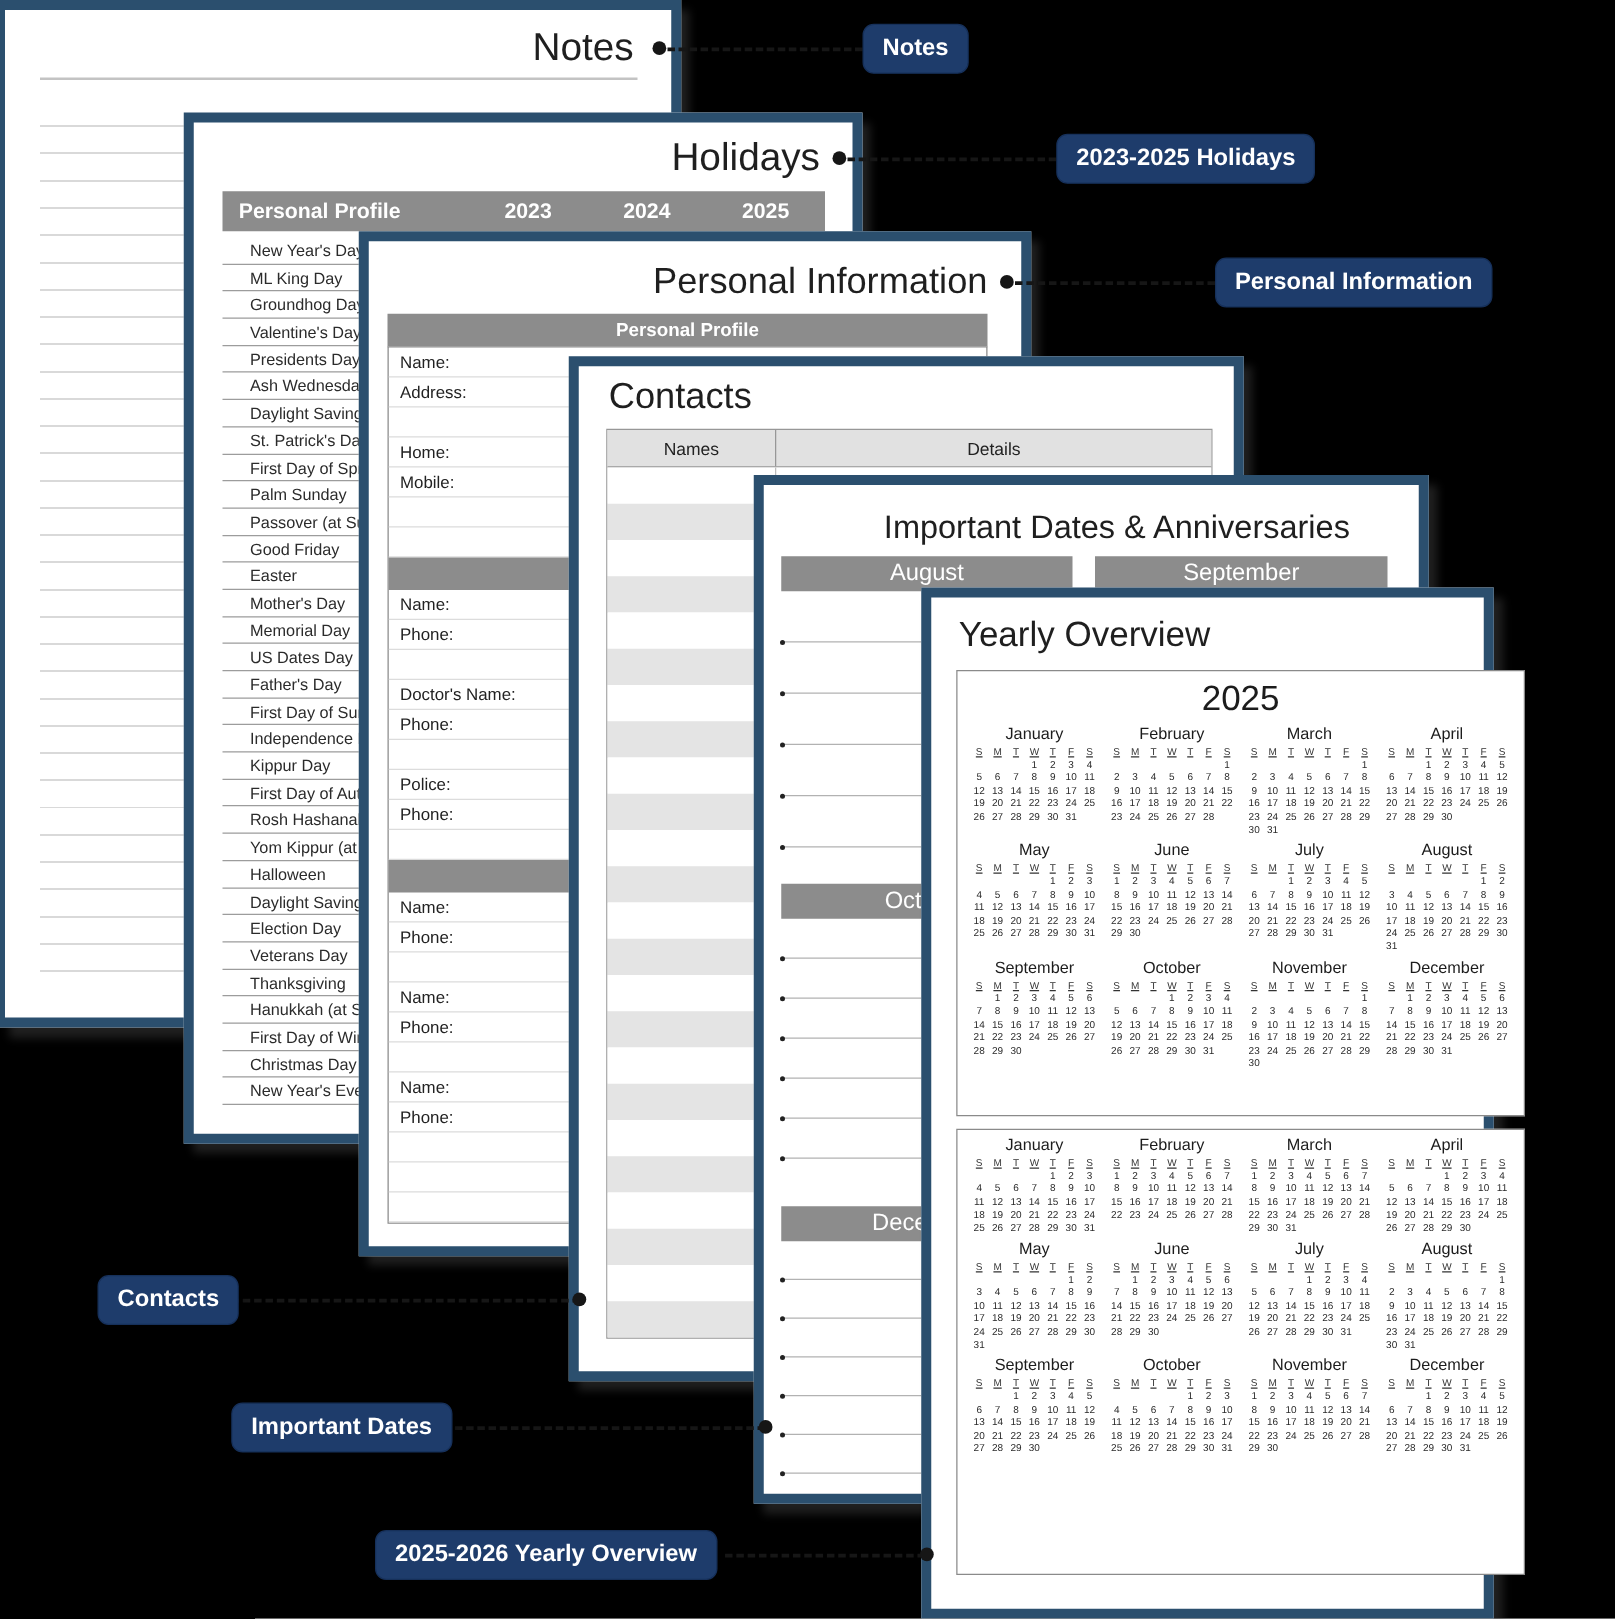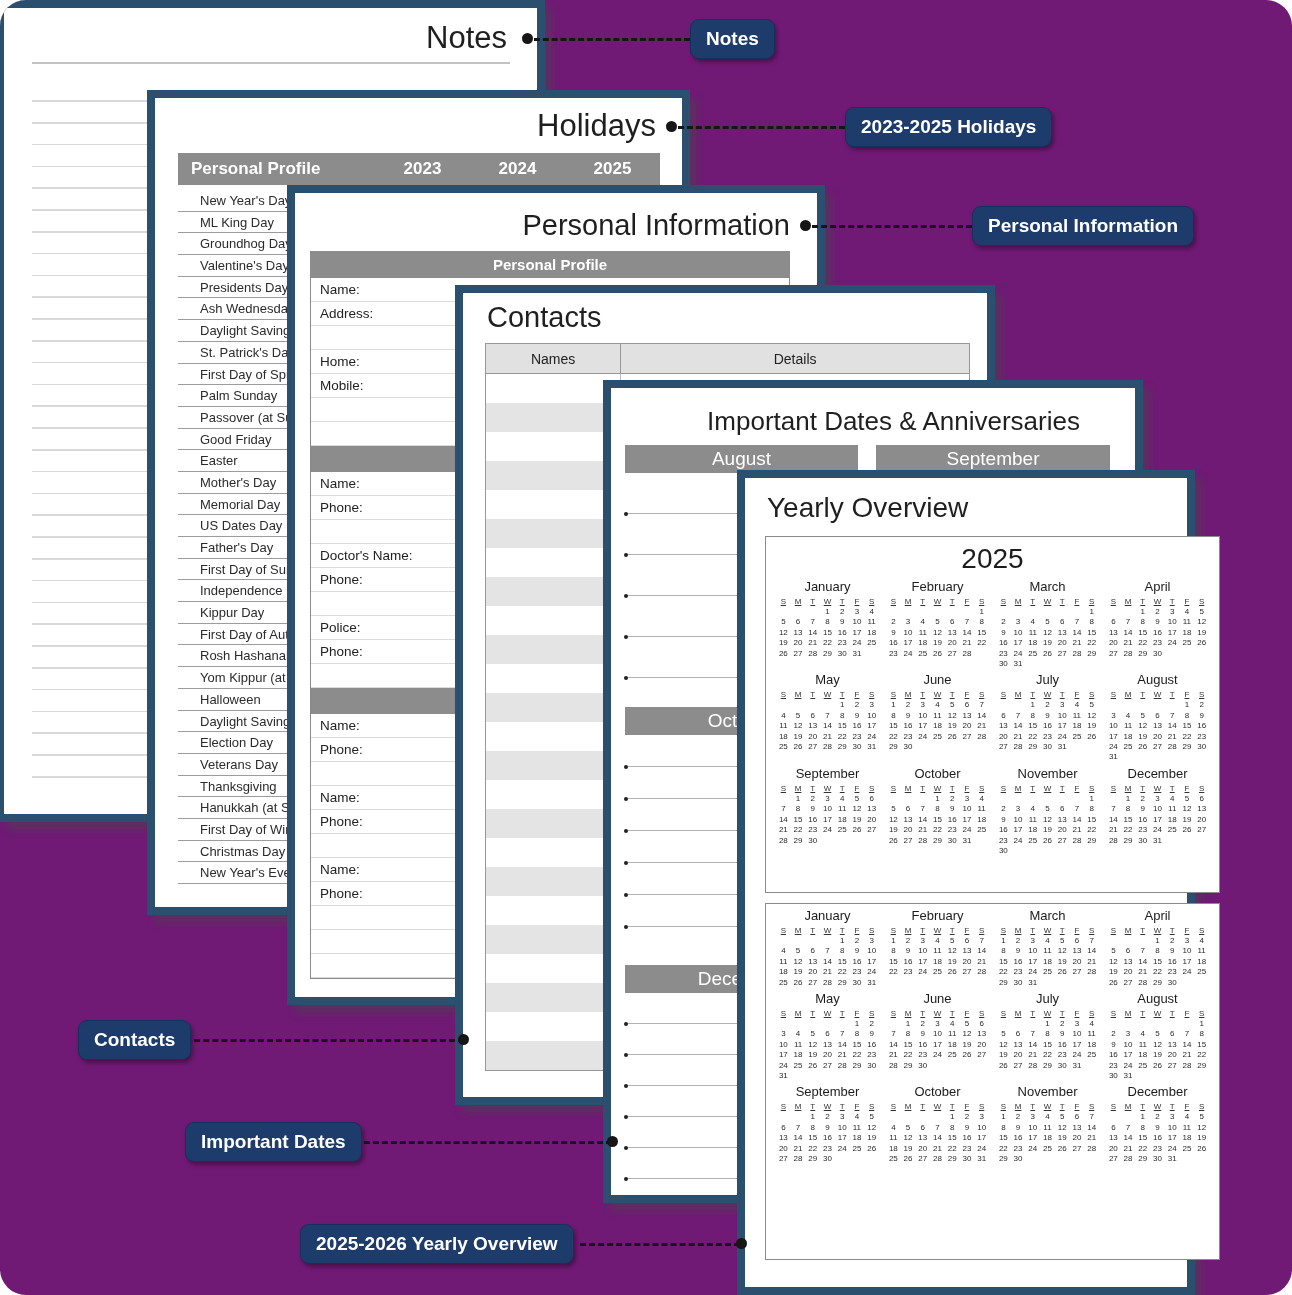--- a/index.html
+++ b/index.html
@@ -1,18 +1,18 @@
 <!DOCTYPE html>
 <html><head>
 <meta charset="utf-8">
 <style>
   * { margin:0; padding:0; box-sizing:border-box; }
   html,body { background:#fff; }
   body { font-family:"Liberation Sans","DejaVu Sans",sans-serif; }
-  #stage { position:relative; width:1292px; height:1295px; background:#701a75; overflow:hidden;border-radius:26px; }
+  #stage { position:relative; width:1292px; height:1295px; background:#000000; overflow:hidden; }
 
   
   .page { position:absolute; background:#fff; border:8px solid #2b4f6e;
           box-shadow:7px 8px 7px rgba(70,70,70,.45); }
   .page-title { color:#1f1f1f; font-weight:400; white-space:nowrap; }
 
   #notes-page { left:0; top:0; width:545px; height:822px; border-left-width:4px; z-index:1; }
   #notes-title { position:absolute; top:12px; right:30px; font-size:31px; }
   #notes-divider { position:absolute; left:28px; top:54px; width:478px; height:2px; background:#c3c3c3; }
   #notes-rules { position:absolute; left:28px; top:72px; width:478px; height:712px;

